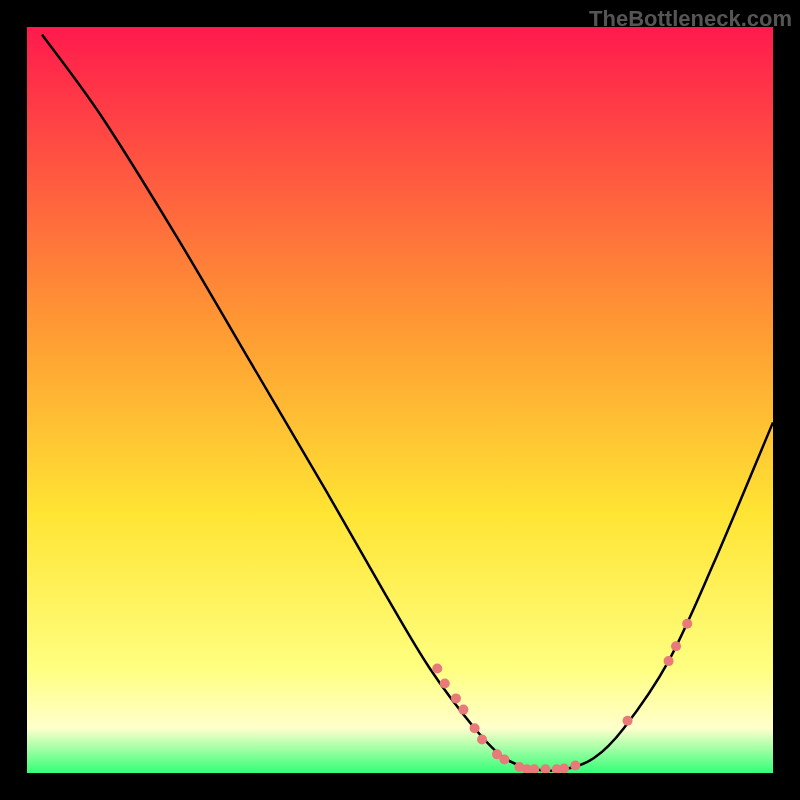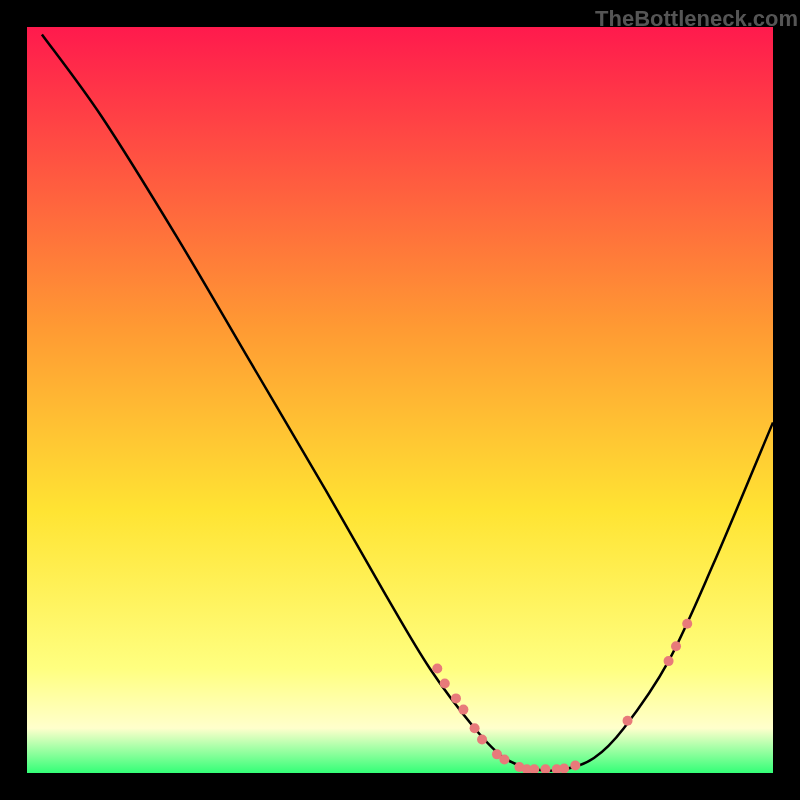--- a/index.html
+++ b/index.html
@@ -13,21 +13,21 @@
   }
   .outer {
     width: 800px;
     height: 800px;
     background: #000;
     position: relative;
   }
   .watermark {
     position: absolute;
     top: 6px;
-    right: 2px;
+    right: 8px;
     color: #555;
     font-size: 22px;
     font-weight: bold;
     z-index: 10;
     user-select: none;
   }
   .plot {
     position: absolute;
     left: 27px;
     top: 27px;

